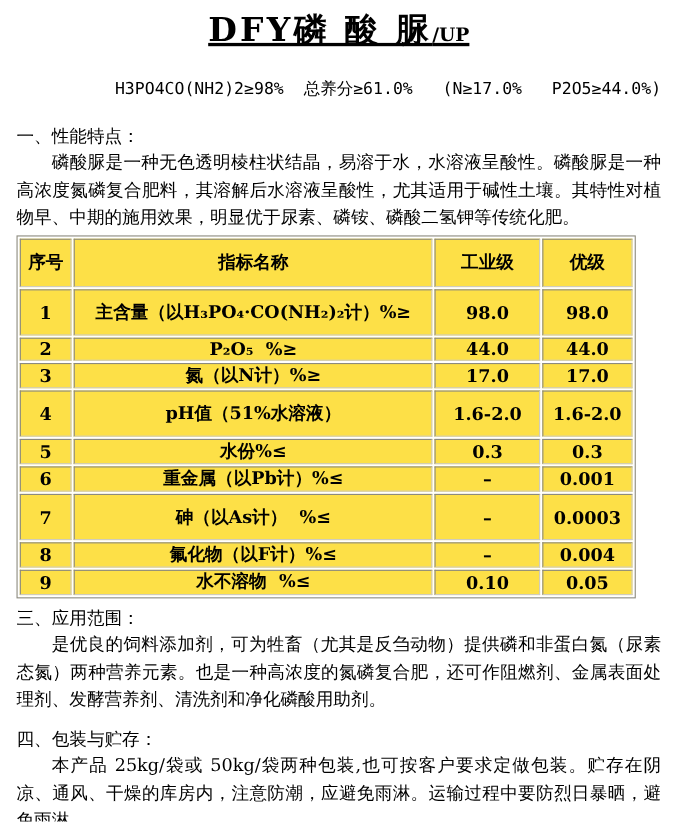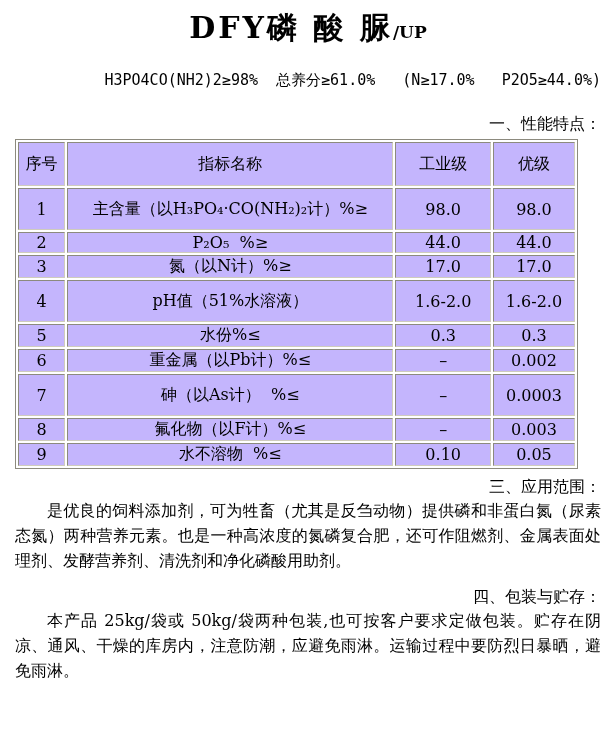--- a/index.html
+++ b/index.html
@@ -20,40 +20,40 @@
     padding: 6px 15px 0 15px;
   }
   .doc-title {
     margin: 0 0 14px 0;
     text-align: center;
     font-size: 30px;
     font-weight: bold;
     letter-spacing: 3px;
     line-height: 44px;
     white-space: pre;
+    text-decoration: underline;
   }
   .doc-title .suffix {
     font-size: 17px;
     letter-spacing: 0;
   }
   .formula-line {
     margin: 16px 0 0 0;
     font-size: 15px;
     line-height: 20px;
     white-space: pre;
     font-family: "DejaVu Sans Mono", "DejaVu Serif", monospace;
     text-align: right;
   }
   .section-heading {
     margin: 0;
     padding: 0;
     font-size: 16px;
     font-weight: normal;
     line-height: 23px;
-    text-align: right;
   }
   .sh-1 { margin-top: 22px; }
   .sh-2 { margin-top: 0; }
   .sh-3 { margin-top: 5px; }
   .sh-4 { margin-top: 12px; }
   .section-body {
     margin: 0;
     font-size: 16px;
     line-height: 25px;
     text-indent: 2em;
@@ -64,24 +64,24 @@
     border-spacing: 2px;
     border: 1px solid #8c8a7e;
     margin: 4px 0 6px 0;
     table-layout: fixed;
     width: 563px;
   }
   .spec-table th, .spec-table td {
     border-style: solid;
     border-width: 1px;
     border-color: #8c8a7e #cfccbd #cfccbd #8c8a7e;
-    background: #c4b5fd;
+    background: #fde047;
     text-align: center;
     vertical-align: middle;
-    font-weight: normal;
+    font-weight: bold;
     font-size: 16px;
     padding: 0 2px;
     overflow: hidden;
     white-space: pre;
   }
   .col-no  { width: 46px; }
   .col-name{ width: 318px; }
   .col-ind { width: 93px; }
   .col-pre { width: 80px; }
   .row-head  th { height: 42px; }
@@ -91,20 +91,21 @@
 </head>
 <body>
 
 <div class="page">
 
   <h1 class="doc-title"><span>DFY磷 酸 脲</span><span class="suffix">/UP</span></h1>
 
   <p class="formula-line">H3PO4CO(NH2)2≥98%  总养分≥61.0%   (N≥17.0%   P2O5≥44.0%)</p>
 
   <h2 class="section-heading sh-1">一、性能特点：</h2>
+  <p class="section-body">磷酸脲是一种无色透明棱柱状结晶，易溶于水，水溶液呈酸性。磷酸脲是一种高浓度氮磷复合肥料，其溶解后水溶液呈酸性，尤其适用于碱性土壤。其特性对植物早、中期的施用效果，明显优于尿素、磷铵、磷酸二氢钾等传统化肥。</p>
 
 
   <table class="spec-table">
     <colgroup>
       <col class="col-no">
         <col class="col-name">
         <col class="col-ind">
         <col class="col-pre">
     </colgroup>
     <thead>
@@ -143,33 +144,33 @@
       <tr class="row-short">
         <td>5</td>
         <td>水份%≤</td>
         <td>0.3</td>
         <td>0.3</td>
       </tr>
       <tr class="row-short">
         <td>6</td>
         <td>重金属（以Pb计）%≤</td>
         <td>–</td>
-        <td>0.002</td>
+        <td>0.001</td>
       </tr>
       <tr class="row-tall">
         <td>7</td>
         <td>砷（以As计）  %≤</td>
         <td>–</td>
         <td>0.0003</td>
       </tr>
       <tr class="row-short">
         <td>8</td>
         <td>氟化物（以F计）%≤</td>
         <td>–</td>
-        <td>0.003</td>
+        <td>0.004</td>
       </tr>
       <tr class="row-short">
         <td>9</td>
         <td>水不溶物  %≤</td>
         <td>0.10</td>
         <td>0.05</td>
       </tr>
     </tbody>
   </table>
 

